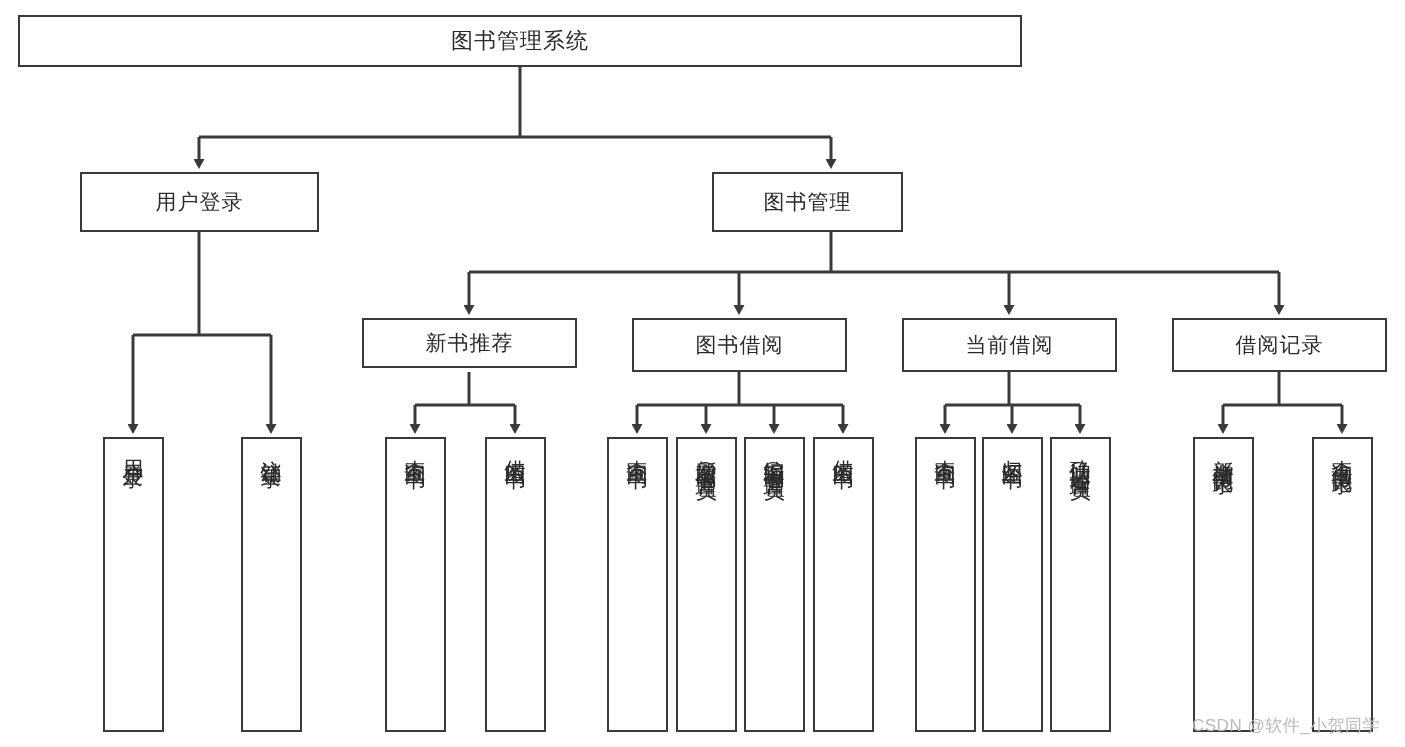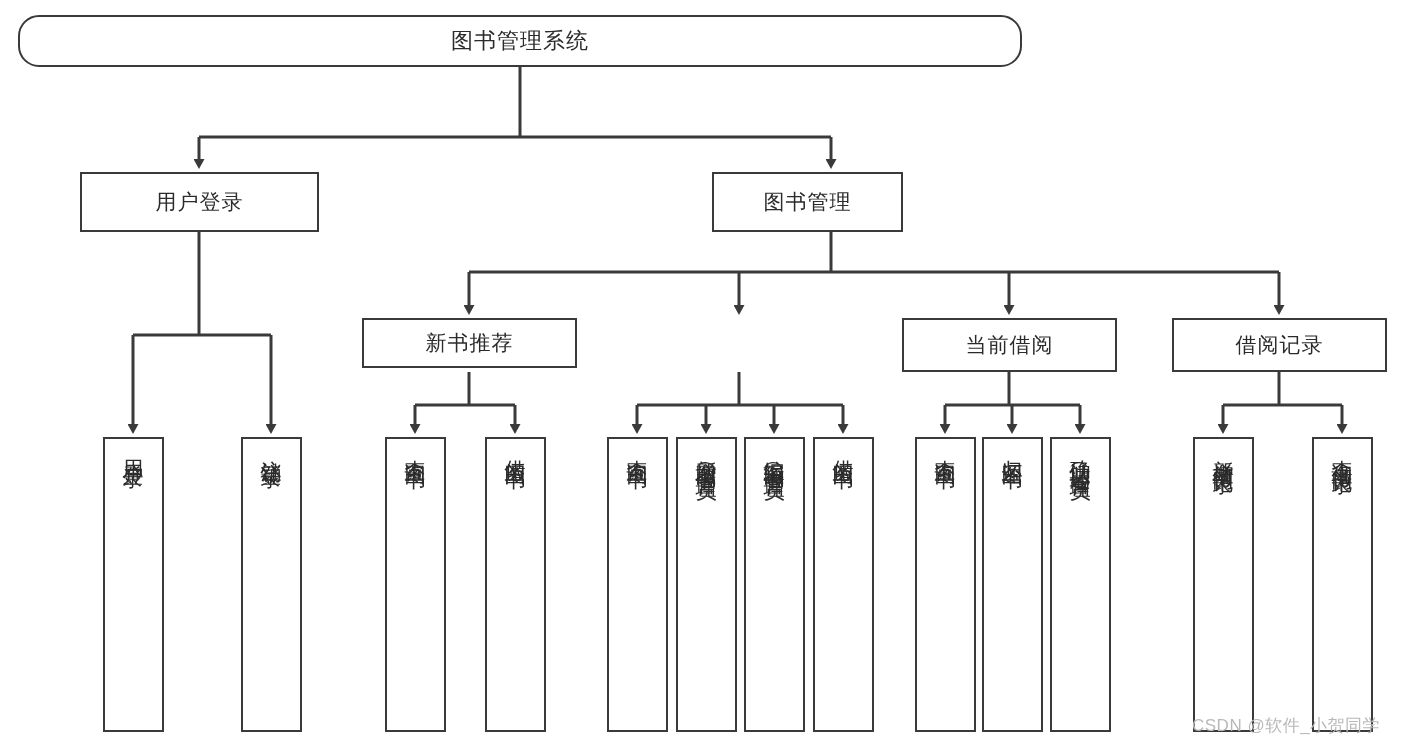--- a/index.html
+++ b/index.html
@@ -122,36 +122,39 @@
       <path d="M1012,405 L1012,425" marker-end="url(#arrow)"></path>
       <path d="M1080,405 L1080,425" marker-end="url(#arrow)"></path>
 
       <path d="M1279,372 L1279,405"></path>
       <path d="M1223,405 L1342,405"></path>
       <path d="M1223,405 L1223,425" marker-end="url(#arrow)"></path>
       <path d="M1342,405 L1342,425" marker-end="url(#arrow)"></path>
     </g>
   </svg>
 
-  <div class="node horiz root" style="left:18px; top:15px; width:1004px; height:52px;border-radius:21px;">
+  <div class="node horiz root" style="left:18px; top:15px; width:1004px; height:52px;">
     <span class="label">图书管理系统</span>
   </div>
 
   <div class="node horiz" style="left:80px; top:172px; width:239px; height:60px;">
     <span class="label">用户登录</span>
   </div>
 
   <div class="node horiz" style="left:712px; top:172px; width:191px; height:60px;">
     <span class="label">图书管理</span>
   </div>
 
   <div class="node horiz" style="left:362px; top:318px; width:215px; height:50px;">
     <span class="label">新书推荐</span>
   </div>
 
+  <div class="node horiz" style="left:632px; top:318px; width:215px; height:54px;">
+    <span class="label">图书借阅</span>
+  </div>
 
   <div class="node horiz" style="left:902px; top:318px; width:215px; height:54px;">
     <span class="label">当前借阅</span>
   </div>
 
   <div class="node horiz" style="left:1172px; top:318px; width:215px; height:54px;">
     <span class="label">借阅记录</span>
   </div>
 
   <div class="node vert" style="left:103px; top:437px; width:61px; height:295px;">

